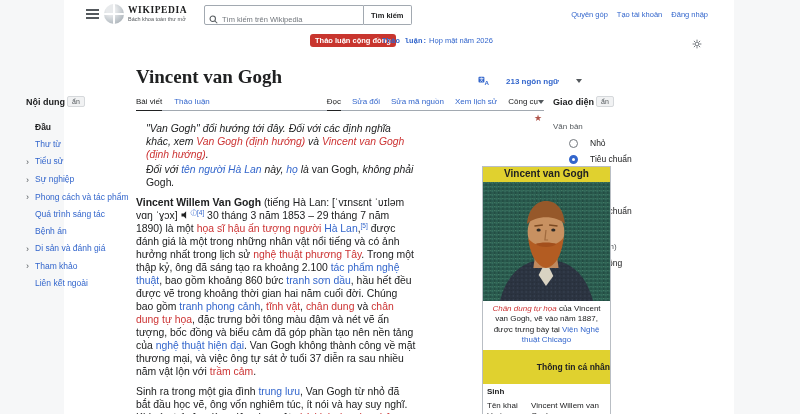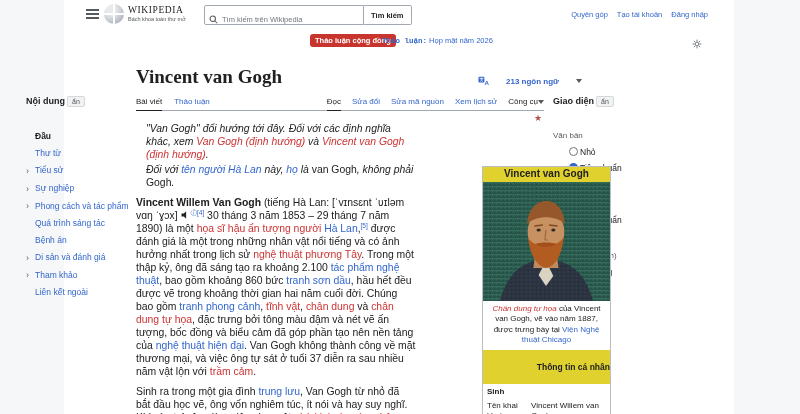--- a/index.html
+++ b/index.html
@@ -13,21 +13,21 @@
   #hamburger { position:absolute; left:22px; top:9px; width:13px; height:11px; cursor:pointer; }
   #hamburger span { display:block; height:1.6px; background:#54595d; margin-bottom:2.6px; }
   #logo { position:absolute; left:40px; top:4px; display:flex; align-items:center; gap:4px; }
   .globe { width:20px; height:20px; border-radius:50%;
      background:radial-gradient(circle at 35% 30%, #e8eaec 0 25%, #c2c8cd 60%, #9aa2a9 100%);
      position:relative; overflow:hidden; }
   .globe:before, .globe:after { content:""; position:absolute; background:#fff; }
   .globe:before { left:0; top:9px; width:20px; height:1.5px; }
   .globe:after { left:9px; top:0; width:1.5px; height:20px; }
   #wordmark-block { line-height:1; }
-  #wordmark { font-family:"Liberation Serif", serif; font-size:9.5px; font-weight:normal; letter-spacing:.6px; color:#202122; }
+  #wordmark { font-family:"Liberation Serif", serif; font-size:9.5px; font-weight:bold; letter-spacing:.6px; color:#202122; }
   #tagline { font-size:5.5px; color:#54595d; margin-top:1.5px; }
   #search-box { position:absolute; left:140px; top:5px; width:160px; height:20px;
      border:1px solid #a2a9b1; border-radius:2px 0 0 2px; background:#fff; display:flex; align-items:flex-end; padding:0 4px; }
   #search-box svg { flex:0 0 auto; margin-right:4px; }
   #search-input { border:none; outline:none; width:100%; font-size:7.5px; color:#202122; font-family:"Liberation Sans",sans-serif; }
   #search-input::placeholder { color:#72777d; }
   #search-btn { position:absolute; left:300px; top:5px; height:20px; padding:0 7px;
      border:1px solid #a2a9b1; border-left:none; border-radius:0 2px 2px 0; background:#fff;
      font-size:7.5px; font-weight:bold; color:#202122; cursor:pointer; }
   #user-links { position:absolute; right:26px; top:10px; display:flex; gap:9px; font-size:7.5px; }
@@ -53,34 +53,34 @@
   .tab { padding:3px 0 4px; margin-right:12px; cursor:pointer; }
   .tab.blue { color:#3366cc; }
   .tab.active { color:#202122; border-bottom:1.5px solid #202122; margin-bottom:-1px; }
   #tabs-right { margin-left:auto; display:flex; }
   #tabs-right .tab { margin-right:0; margin-left:11px; }
   #tab-tools { color:#202122; display:flex; align-items:center; gap:0; }
   #featured-star { position:absolute; left:534px; top:114px; font-size:9px; color:#b0544a; line-height:1; }
 
   
   #toc { position:absolute; left:26px; top:96px; width:104px; font-size:8.5px; }
-  .panel-head { display:flex; align-items:flex-start; gap:2px; margin-bottom:24px; }
+  .panel-head { display:flex; align-items:center; gap:2px; margin-bottom:15px; }
   .panel-title { font-weight:bold; font-size:9px; color:#202122; }
   .hide-chip { font-size:7px; color:#54595d; background:#f1f2f3; border:1px solid #d5d8db;
      border-radius:2px; padding:1px 4px; cursor:pointer; }
   .toc-item { display:flex; align-items:center; margin-bottom:5.5px; line-height:1.35; cursor:pointer; }
   .toc-arrow { color:#54595d; width:9px; font-size:9px; flex:0 0 9px; }
   .toc-pad { width:9px; flex:0 0 9px; }
   .toc-label { color:#3366cc; }
   .toc-item.active .toc-label { color:#202122; font-weight:bold; }
 
   
   #appearance { position:absolute; left:553px; top:96px; width:100px; font-size:8.5px; }
   .app-section { color:#54595d; font-size:8px; margin:10px 0 7px; }
-  .radio-row { display:flex; gap:2px; margin-bottom:6px; cursor:pointer;padding-left:16px; }
+  .radio-row { display:flex; align-items:center; gap:12px; margin-bottom:6px; cursor:pointer;padding-left:16px; }
   .radio { width:9px; height:9px; border:1px solid #72777d; border-radius:50%; background:#fff; flex:0 0 9px; }
   .radio.sel { border:3px solid #3366cc; }
 
   
   #article { position:absolute; left:136px; top:122px; width:280px; font-size:10.4px; line-height:13px; }
   .hatnote { font-style:italic; padding-left:10px; margin-bottom:2px; }
   .para { margin-top:7px; }
   .link { color:#3366cc; cursor:pointer; }
   .red { color:#cc3333; cursor:pointer; }
   .b { font-weight:bold; }

